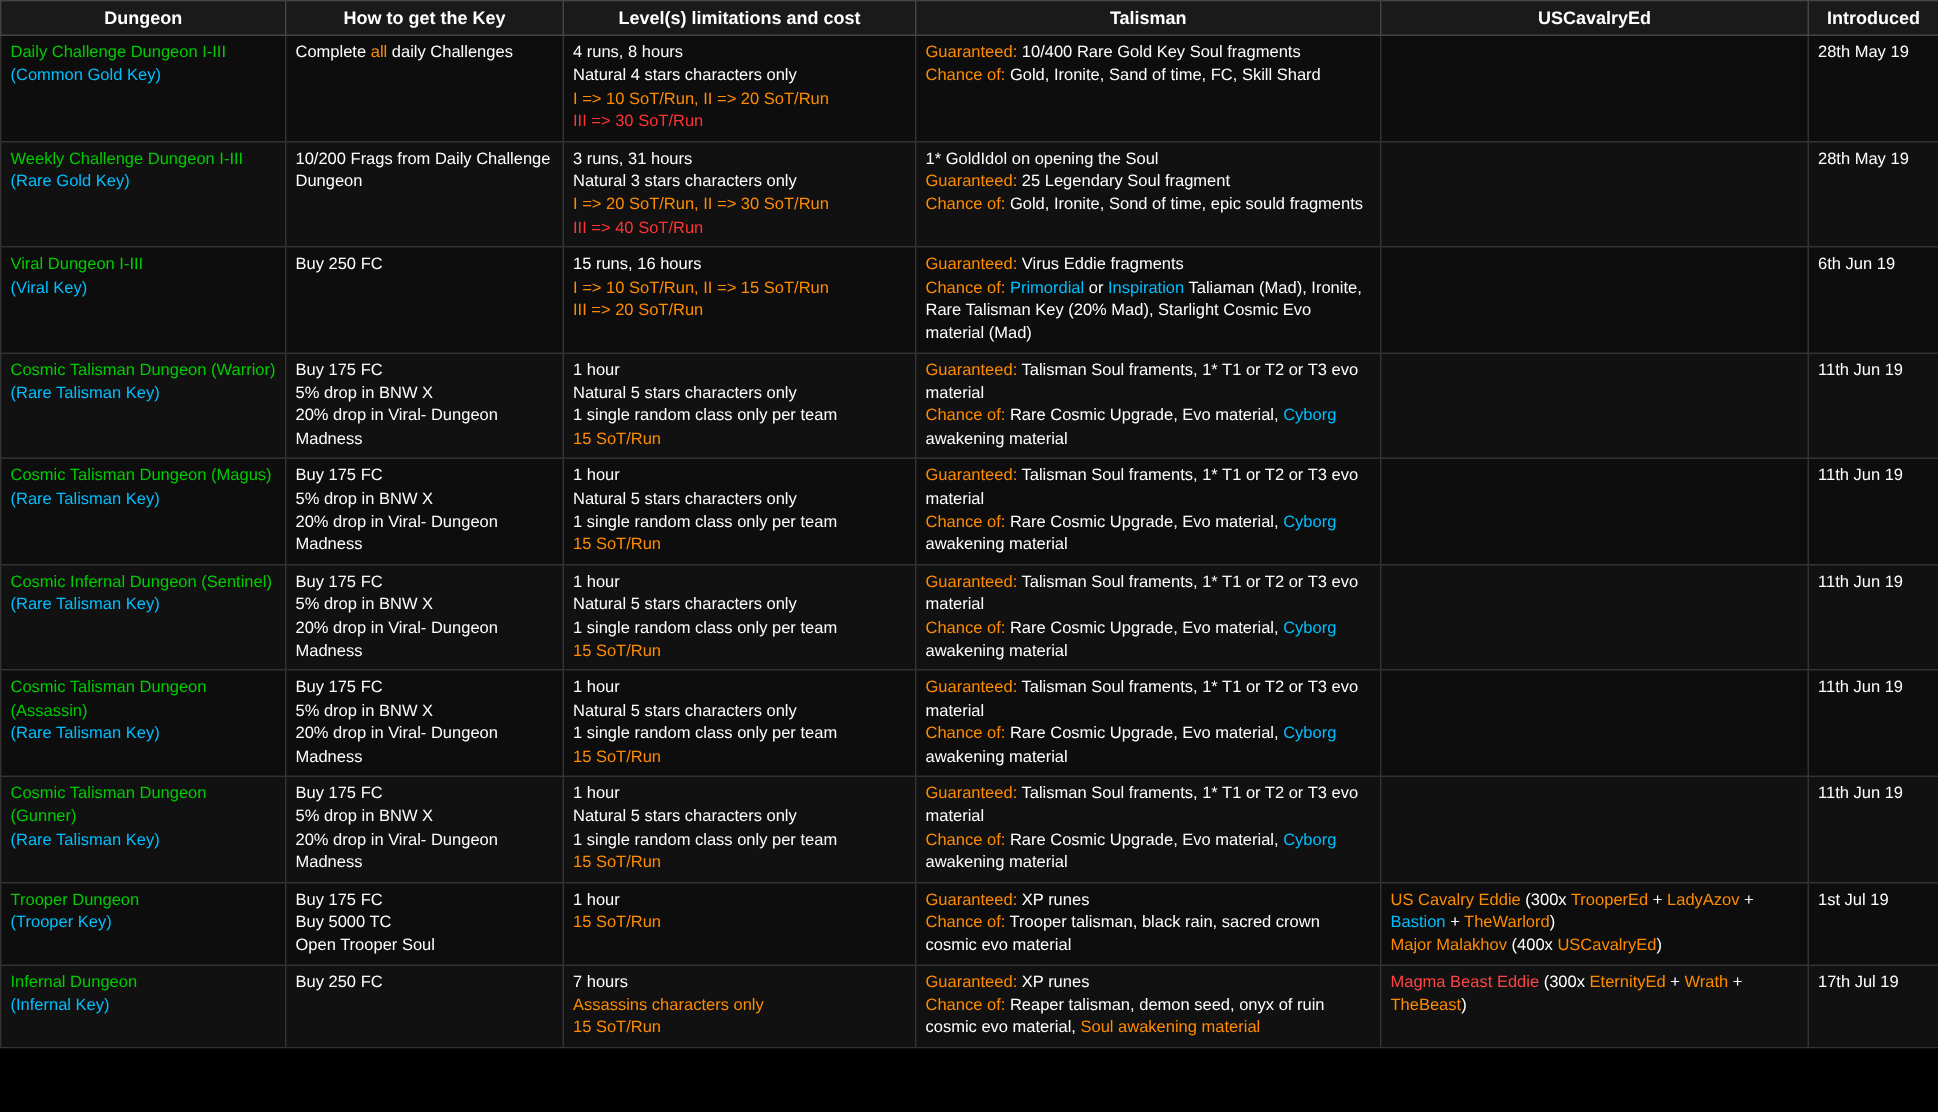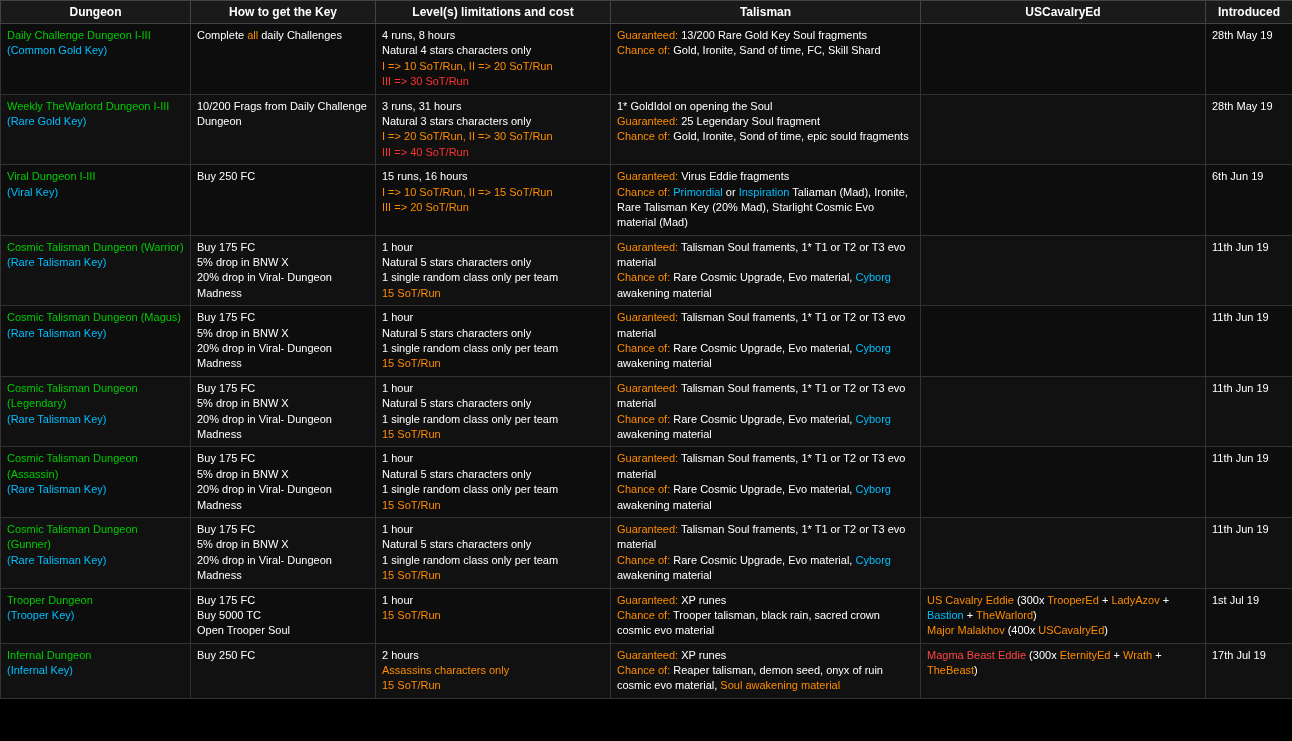--- a/index.html
+++ b/index.html
@@ -59,26 +59,26 @@
       <th>Talisman</th>
       <th>USCavalryEd</th>
       <th>Introduced</th>
     </tr>
   </thead>
   <tbody id="table-body">
   <tr>
         <td><span style="color:#00cc00">Daily Challenge Dungeon I-III</span><br><span style="color:#00bfff">(Common Gold Key)</span></td>
         <td style="color: rgb(255, 255, 255);">Complete <span style="color:#ff8c00">all</span> daily Challenges</td>
         <td><span style="color:#ffffff">4 runs, 8 hours</span><br><span style="color:#ffffff">Natural 4 stars characters only</span><br><span style="color:#ff8c00">I =&gt; 10 SoT/Run, II =&gt; 20 SoT/Run</span><br><span style="color:#ff3333">III =&gt; 30 SoT/Run</span></td>
-        <td><span style="color:#ff8c00">Guaranteed: </span><span style="color:#ffffff">13/200 Rare Gold Key Soul fragments</span><br><span style="color:#ff8c00">Chance of: </span><span style="color:#ffffff">Gold, Ironite, Sand of time, FC, Skill Shard</span></td>
+        <td><span style="color:#ff8c00">Guaranteed: </span><span style="color:#ffffff">10/400 Rare Gold Key Soul fragments</span><br><span style="color:#ff8c00">Chance of: </span><span style="color:#ffffff">Gold, Ironite, Sand of time, FC, Skill Shard</span></td>
         <td></td>
         <td style="color: rgb(255, 255, 255);">28th May 19</td>
       </tr>
       <tr>
-        <td><span style="color:#00cc00">Weekly TheWarlord Dungeon I-III</span><br><span style="color:#00bfff">(Rare Gold Key)</span></td>
+        <td><span style="color:#00cc00">Weekly Challenge Dungeon I-III</span><br><span style="color:#00bfff">(Rare Gold Key)</span></td>
         <td style="color: rgb(255, 255, 255);">10/200 Frags from Daily Challenge Dungeon</td>
         <td><span style="color:#ffffff">3 runs, 31 hours</span><br><span style="color:#ffffff">Natural 3 stars characters only</span><br><span style="color:#ff8c00">I =&gt; 20 SoT/Run, II =&gt; 30 SoT/Run</span><br><span style="color:#ff3333">III =&gt; 40 SoT/Run</span></td>
         <td><span style="color:#ffffff">1* GoldIdol on opening the Soul</span><br><span style="color:#ff8c00">Guaranteed: </span><span style="color:#ffffff">25 Legendary Soul fragment</span><br><span style="color:#ff8c00">Chance of: </span><span style="color:#ffffff">Gold, Ironite, Sond of time, epic sould fragments</span></td>
         <td></td>
         <td style="color: rgb(255, 255, 255);">28th May 19</td>
       </tr>
       <tr>
         <td><span style="color:#00cc00">Viral Dungeon I-III</span><br><span style="color:#00bfff">(Viral Key)</span></td>
         <td style="color: rgb(255, 255, 255);">Buy 250 FC</td>
         <td><span style="color:#ffffff">15 runs, 16 hours</span><br><span style="color:#ff8c00">I =&gt; 10 SoT/Run, II =&gt; 15 SoT/Run</span><br><span style="color:#ff8c00">III =&gt; 20 SoT/Run</span></td>
@@ -96,21 +96,21 @@
       </tr>
       <tr>
         <td><span style="color:#00cc00">Cosmic Talisman Dungeon (Magus)</span><br><span style="color:#00bfff">(Rare Talisman Key)</span></td>
         <td style="color: rgb(255, 255, 255);">Buy 175 FC<br>5% drop in BNW X<br>20% drop in Viral- Dungeon Madness</td>
         <td><span style="color:#ffffff">1 hour</span><br><span style="color:#ffffff">Natural 5 stars characters only</span><br><span style="color:#ffffff">1 single random class only per team</span><br><span style="color:#ff8c00">15 SoT/Run</span></td>
         <td><span style="color:#ff8c00">Guaranteed: </span><span style="color:#ffffff">Talisman Soul framents, 1* T1 or T2 or T3 evo material</span><br><span style="color:#ff8c00">Chance of: </span><span style="color:#ffffff">Rare Cosmic Upgrade, Evo material, </span><span style="color:#00bfff">Cyborg</span><span style="color:#ffffff"> awakening material</span></td>
         <td></td>
         <td style="color: rgb(255, 255, 255);">11th Jun 19</td>
       </tr>
       <tr>
-        <td><span style="color:#00cc00">Cosmic Talisman Dungeon (Legendary)</span><br><span style="color:#00bfff">(Rare Talisman Key)</span></td>
+        <td><span style="color:#00cc00">Cosmic Infernal Dungeon (Sentinel)</span><br><span style="color:#00bfff">(Rare Talisman Key)</span></td>
         <td style="color: rgb(255, 255, 255);">Buy 175 FC<br>5% drop in BNW X<br>20% drop in Viral- Dungeon Madness</td>
         <td><span style="color:#ffffff">1 hour</span><br><span style="color:#ffffff">Natural 5 stars characters only</span><br><span style="color:#ffffff">1 single random class only per team</span><br><span style="color:#ff8c00">15 SoT/Run</span></td>
         <td><span style="color:#ff8c00">Guaranteed: </span><span style="color:#ffffff">Talisman Soul framents, 1* T1 or T2 or T3 evo material</span><br><span style="color:#ff8c00">Chance of: </span><span style="color:#ffffff">Rare Cosmic Upgrade, Evo material, </span><span style="color:#00bfff">Cyborg</span><span style="color:#ffffff"> awakening material</span></td>
         <td></td>
         <td style="color: rgb(255, 255, 255);">11th Jun 19</td>
       </tr>
       <tr>
         <td><span style="color:#00cc00">Cosmic Talisman Dungeon (Assassin)</span><br><span style="color:#00bfff">(Rare Talisman Key)</span></td>
         <td style="color: rgb(255, 255, 255);">Buy 175 FC<br>5% drop in BNW X<br>20% drop in Viral- Dungeon Madness</td>
         <td><span style="color:#ffffff">1 hour</span><br><span style="color:#ffffff">Natural 5 stars characters only</span><br><span style="color:#ffffff">1 single random class only per team</span><br><span style="color:#ff8c00">15 SoT/Run</span></td>
@@ -130,19 +130,19 @@
         <td><span style="color:#00cc00">Trooper Dungeon</span><br><span style="color:#00bfff">(Trooper Key)</span></td>
         <td style="color: rgb(255, 255, 255);">Buy 175 FC<br>Buy 5000 TC<br>Open Trooper Soul</td>
         <td><span style="color:#ffffff">1 hour</span><br><span style="color:#ff8c00">15 SoT/Run</span></td>
         <td><span style="color:#ff8c00">Guaranteed: </span><span style="color:#ffffff">XP runes</span><br><span style="color:#ff8c00">Chance of: </span><span style="color:#ffffff">Trooper talisman, black rain, sacred crown cosmic evo material</span></td>
         <td><span style="color:#ff8c00">US Cavalry Eddie</span><span style="color:#fff"> (300x </span><span style="color:#ff8c00">TrooperEd</span><span style="color:#fff"> + </span><span style="color:#ff8c00">LadyAzov</span><span style="color:#fff"> + </span><span style="color:#00bfff">Bastion</span><span style="color:#fff"> + </span><span style="color:#ff8c00">TheWarlord</span><span style="color:#fff">)</span><br><span style="color:#ff8c00">Major Malakhov</span><span style="color:#fff"> (400x </span><span style="color:#ff8c00">USCavalryEd</span><span style="color:#fff">)</span></td>
         <td style="color: rgb(255, 255, 255);">1st Jul 19</td>
       </tr>
       <tr>
         <td><span style="color:#00cc00">Infernal Dungeon</span><br><span style="color:#00bfff">(Infernal Key)</span></td>
         <td style="color: rgb(255, 255, 255);">Buy 250 FC</td>
-        <td><span style="color:#ffffff">2 hours</span><br><span style="color:#ff8c00">Assassins characters only</span><br><span style="color:#ff8c00">15 SoT/Run</span></td>
+        <td><span style="color:#ffffff">7 hours</span><br><span style="color:#ff8c00">Assassins characters only</span><br><span style="color:#ff8c00">15 SoT/Run</span></td>
         <td><span style="color:#ff8c00">Guaranteed: </span><span style="color:#ffffff">XP runes</span><br><span style="color:#ff8c00">Chance of: </span><span style="color:#ffffff">Reaper talisman, demon seed, onyx of ruin cosmic evo material, </span><span style="color:#ff8c00">Soul awakening material</span></td>
         <td><span style="color:#ff4444">Magma Beast Eddie</span><span style="color:#fff"> (300x </span><span style="color:#ff8c00">EternityEd</span><span style="color:#fff"> + </span><span style="color:#ff8c00">Wrath</span><span style="color:#fff"> + </span><span style="color:#ff8c00">TheBeast</span><span style="color:#fff">)</span></td>
         <td style="color: rgb(255, 255, 255);">17th Jul 19</td>
       </tr>
     </tbody>
 </table>
 
 </body></html>

